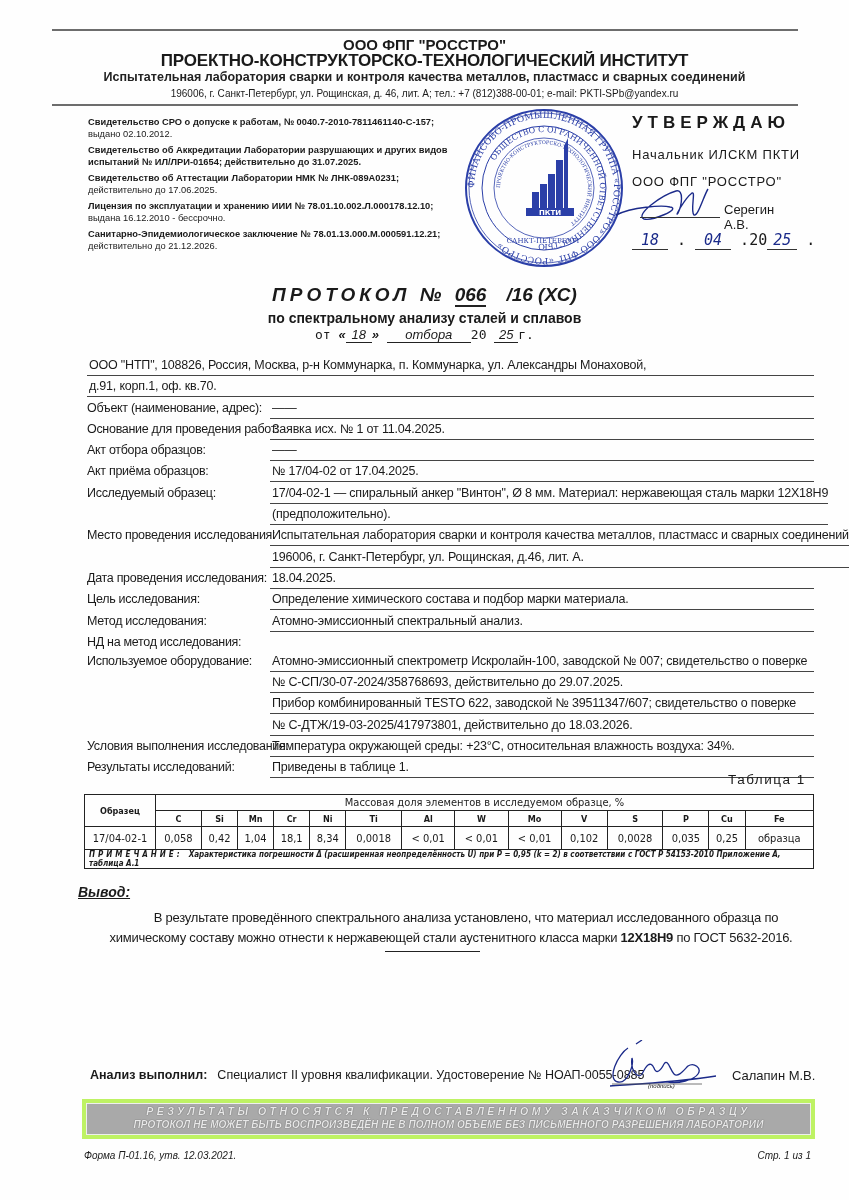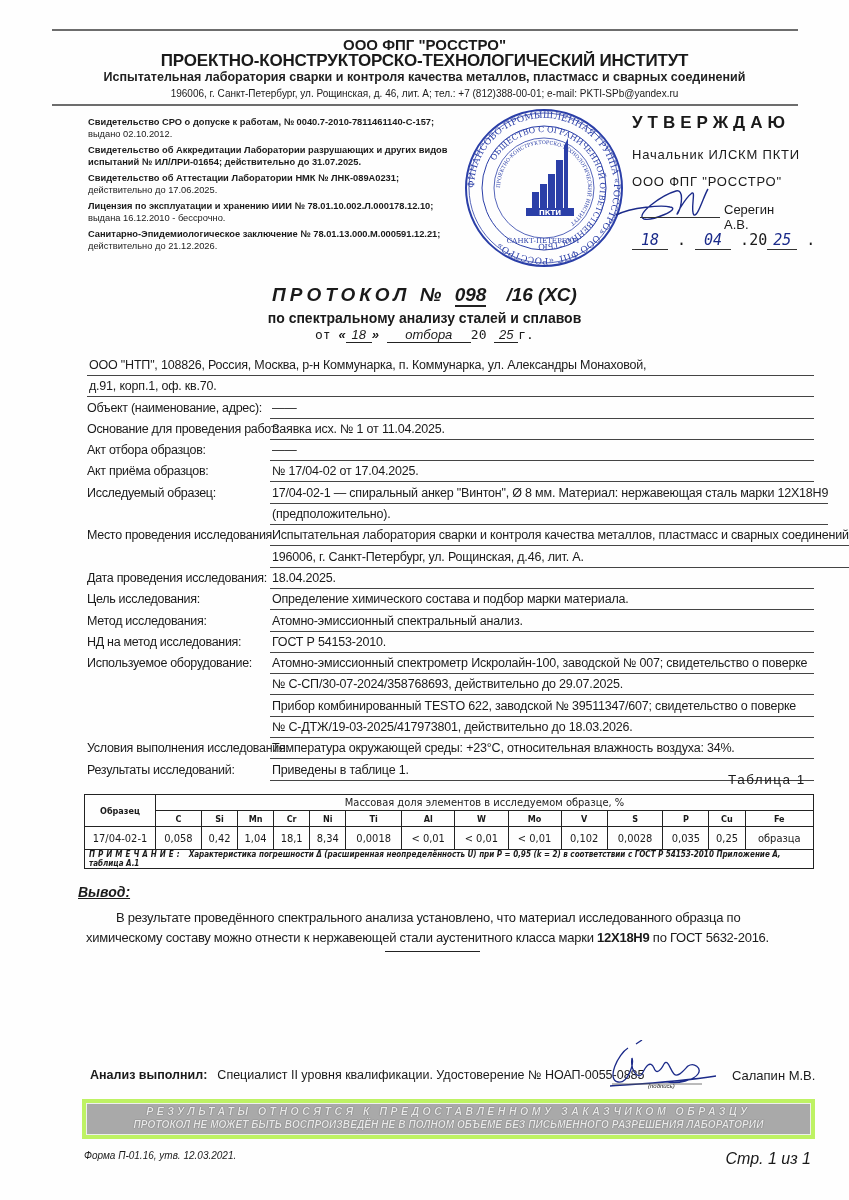--- a/index.html
+++ b/index.html
@@ -48,36 +48,36 @@
   table.res { position: absolute; left: 84px; top: 794px; width: 730px; border-collapse: collapse; font-family: "DejaVu Sans Condensed", "DejaVu Sans", sans-serif; }
   table.res td, table.res th { border: 1.5px solid #222; text-align: center; padding: 0; font-weight: normal; }
   table.res .hdr-big { font-size: 11px; height: 15px; font-weight: normal; }
   table.res .el { font-size: 9px; height: 15px; font-weight: bold; }
   table.res .val { font-size: 11px; height: 22px; }
   table.res .sample-h { font-size: 9px; font-weight: bold; width: 70px; }
   table.res .note { font-size: 8px; font-style: italic; text-align: left; padding-left: 4px; height: 16px; font-weight: bold; }
   table.res .note .lead { letter-spacing: 3px; margin-right: 6px; }
 
   .concl-title { position: absolute; left: 78px; top: 884px; font-size: 14px; font-weight: bold; font-style: italic; text-decoration: underline; }
-  .concl { position: absolute; left: 86px; top: 908px; width: 730px; font-size: 13px; line-height: 20px; text-indent: 30px; letter-spacing: -0.25px; }
+  .concl { position: absolute; left: 86px; top: 908px; width: 730px; font-size: 13px; line-height: 20px; text-indent: 30px; letter-spacing: -0.25px; text-align: center; }
   .concl-rule { position: absolute; left: 385px; top: 951px; width: 95px; border-bottom: 1.5px solid #222; }
 
   .analyst { position: absolute; left: 90px; top: 1068px; font-size: 12.5px; }
   .analyst b { margin-right: 10px; }
   .sig2 { position: absolute; left: 598px; top: 1040px; width: 125px; height: 52px; }
   .sig2-cap { position: absolute; left: 648px; top: 1083px; font-size: 6px; font-style: italic; }
   .analyst-name { position: absolute; left: 732px; top: 1068px; font-size: 13px; }
 
   .banner { position: absolute; left: 82px; top: 1099px; width: 733px; height: 40px; background: #bef264; padding: 4px; box-sizing: border-box; }
   .banner-in { width: 100%; height: 100%; background: #a9a9a9; border: 1px solid #eee; box-sizing: border-box; color: #e8e8e8; font-style: italic; font-weight: bold; text-align: center; font-size: 10.5px; line-height: 14px; text-shadow: 0 0 1px #333; }
   .banner-in .l1 { letter-spacing: 3.5px; }
   .banner-in .l2 { letter-spacing: 0.1px; font-size: 10px; }
 
   .foot-left { position: absolute; left: 84px; top: 1150px; font-size: 10px; font-style: italic; }
-  .foot-right { position: absolute; right: 38px; top: 1150px; font-size: 16px; font-style: italic; }
+  .foot-right { position: absolute; right: 38px; top: 1150px; font-size: 10px; font-style: italic; }
 </style>
 </head>
 <body>
 
 <div class="hr-rough" style="top:29px;"></div>
 <div class="hdr-line h1">ООО ФПГ "РОССТРО"</div>
 <div class="hdr-line h2">ПРОЕКТНО-КОНСТРУКТОРСКО-ТЕХНОЛОГИЧЕСКИЙ ИНСТИТУТ</div>
 <div class="hdr-line h3">Испытательная лаборатория сварки и контроля качества металлов, пластмасс и сварных соединений</div>
 <div class="hdr-line h4">196006, г. Санкт-Петербург, ул. Рощинская, д. 46, лит. А; тел.: +7 (812)388-00-01; e-mail: PKTI-SPb@yandex.ru</div>
 <div class="hr-rough" style="top:104px;"></div>
@@ -128,21 +128,21 @@
     <div class="sig-line"></div>
     <div class="sig-name">Серегин А.В.</div>
   </div>
   <div class="date-row">
     <span class="u" style="width:36px;">18</span><span style="color:#1a1a1a;font-style:normal;"> . </span><span class="u" style="width:36px;">04</span><span style="color:#1a1a1a;font-style:normal;"> .</span><span style="color:#1a1a1a;font-style:normal;">20</span><span class="u" style="width:30px;">25</span><span style="color:#1a1a1a;font-style:normal;"> .</span>
   </div>
 </div>
 
 <div class="proto proto-title">
   <span>ПРОТОКОЛ №</span>
-  <span class="num">098</span><span class="suffix">/16 (ХС)</span>
+  <span class="num">066</span><span class="suffix">/16 (ХС)</span>
 </div>
 <div class="proto proto-sub">по спектральному анализу сталей и сплавов</div>
 <div class="proto proto-date">
   <span>от</span> <i>«</i><span class="u" style="width:26px;">18</span><i>»</i> <span class="u" style="width:84px;">отбора</span><span>20</span> <span class="u" style="width:24px;">25</span><span>г.</span>
 </div>
 
 <div class="fields" id="fields">
     <div class="frow">
       <div class="fvals">
         <div class="fval">ООО "НТП", 108826, Россия, Москва, р-н Коммунарка, п. Коммунарка, ул. Александры Монаховой,</div>
@@ -200,23 +200,20 @@
       </div>
     </div>
     <div class="frow">
       <div class="flabel">Метод исследования:</div>
       <div class="fvals">
         <div class="fval">Атомно-эмиссионный спектральный анализ.</div>
       </div>
     </div>
     <div class="frow">
       <div class="flabel">НД на метод исследования:</div>
-      <div class="fvals">
-        <div class="fval">ГОСТ Р 54153-2010.</div>
-      </div>
     </div>
     <div class="frow">
       <div class="flabel">Используемое оборудование:</div>
       <div class="fvals">
         <div class="fval">Атомно-эмиссионный спектрометр Искролайн-100, заводской № 007; свидетельство о поверке</div>
         <div class="fval">№ С-СП/30-07-2024/358768693, действительно до 29.07.2025.</div>
         <div class="fval">Прибор комбинированный TESTO 622, заводской № 39511347/607; свидетельство о поверке</div>
         <div class="fval">№ С-ДТЖ/19-03-2025/417973801, действительно до 18.03.2026.</div>
       </div>
     </div>

